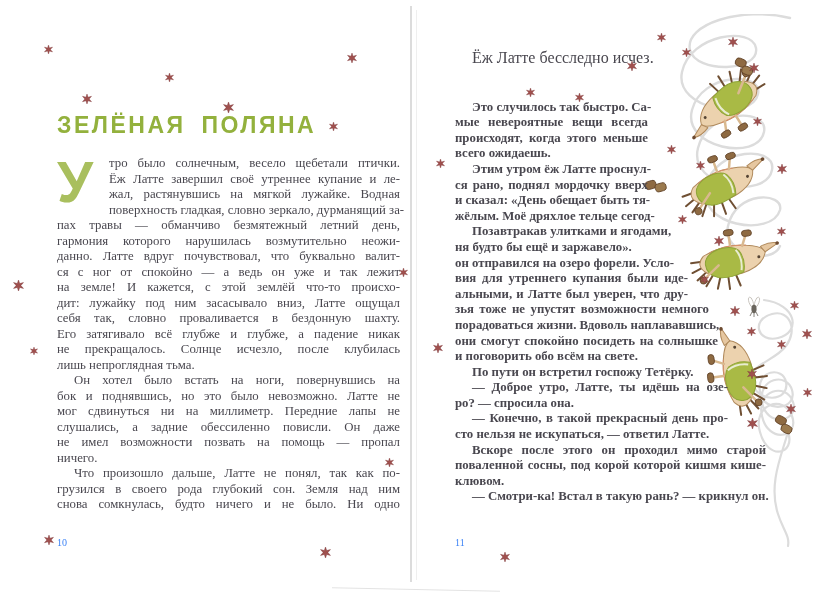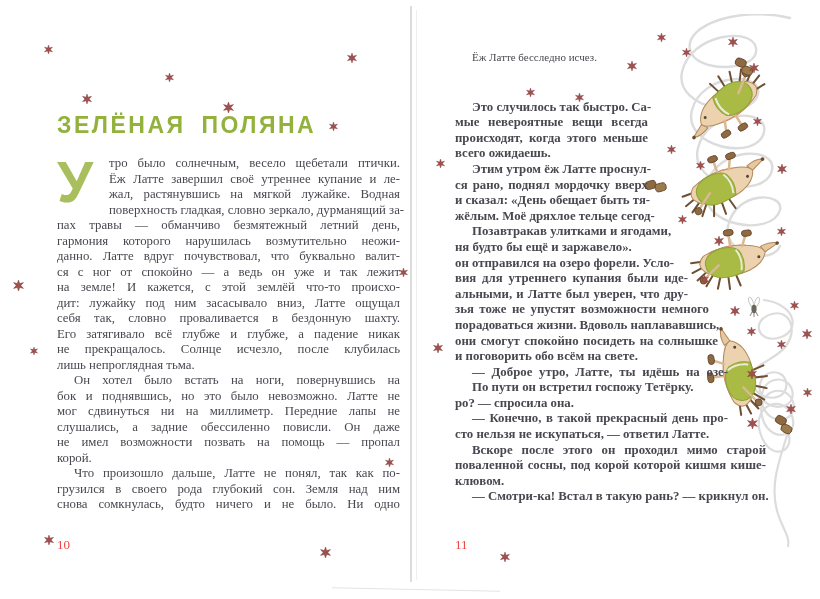--- a/index.html
+++ b/index.html
@@ -13,27 +13,27 @@
   
   .lp-content{position:absolute;left:57px;top:112px;width:343px;}
   h1.chapter{margin:0 0 18px 0;font-family:"Liberation Sans", sans-serif;font-weight:700;
              font-size:23px;line-height:26px;letter-spacing:2.5px;word-spacing:7px;}
   .dropcap{float:left;width:46px;height:46px;margin:3px 6px 0 0;
            font-family:"Liberation Sans", sans-serif;font-weight:700;font-size:58px;line-height:46px;}
   .lp-body .ln{height:15.5px;line-height:15.5px;}
   .ln{font-size:12.8px;text-align:justify;text-align-last:justify;white-space:nowrap;overflow:visible;}
   .ln.end{text-align-last:left;}
   .ln.ind{text-indent:17px;}
-  .pagenum{position:absolute;font-size:13px;color:#ef4444;}
+  .pagenum{position:absolute;font-size:10px;color:#3b82f6;}
   .pagenum.left{left:57px;top:537px;}
   .pagenum.right{left:455px;top:537px;width:306px;text-align:left;}
 
   
   .rp-content{position:absolute;left:455px;top:50px;width:311px;}
-  .rp-opening{font-size:11px;line-height:15.6px;padding-left:17px;}
+  .rp-opening{font-size:16px;line-height:15.6px;padding-left:17px;}
   .rp-body{margin-top:34px;font-weight:bold;}
   .rp-body .ln{height:15.6px;line-height:15.6px;}
   .fl{float:right;clear:right;display:block;}
 
   
   .stars{position:absolute;left:0;top:0;width:820px;height:599px;pointer-events:none;}
   .star{position:absolute;display:block;}
 
   
   .illus{position:absolute;left:632px;top:14px;width:186px;height:556px;pointer-events:none;}
@@ -231,21 +231,21 @@
         <div class="ln ">дит: лужайку под ним засасывало вниз, Латте ощущал</div>
         <div class="ln ">себя так, словно проваливается в бездонную шахту.</div>
         <div class="ln ">Его затягивало всё глубже и глубже, а падение никак</div>
         <div class="ln ">не прекращалось. Солнце исчезло, после клубилась</div>
         <div class="ln end">лишь непроглядная тьма.</div>
         <div class="ln ind">Он хотел было встать на ноги, повернувшись на</div>
         <div class="ln ">бок и поднявшись, но это было невозможно. Латте не</div>
         <div class="ln ">мог сдвинуться ни на миллиметр. Передние лапы не</div>
         <div class="ln ">слушались, а задние обессиленно повисли. Он даже</div>
         <div class="ln ">не имел возможности позвать на помощь — пропал</div>
-        <div class="ln end">корой.</div>
+        <div class="ln end">ничего.</div>
         <div class="ln ind">Что произошло дальше, Латте не понял, так как по-</div>
         <div class="ln ">грузился в своего рода глубокий сон. Земля над ним</div>
         <div class="ln ">снова сомкнулась, будто ничего и не было. Ни одно</div>
       </div>
   </div>
   <div class="pagenum left">10</div>
 
   <div class="rp-content">
     <div class="ln end rp-opening">Ёж Латте бесследно исчез.</div>
     <div class="rp-body">
@@ -265,22 +265,22 @@
         <div class="ln ">жёлым. Моё дряхлое тельце сегод-</div>
         <div class="ln ind">Позавтракав улитками и ягодами,</div>
         <div class="ln end">ня будто бы ещё и заржавело».</div>
         <div class="ln ">он отправился на озеро форели. Усло-</div>
         <div class="ln ">вия для утреннего купания были иде-</div>
         <div class="ln ">альными, и Латте был уверен, что дру-</div>
         <div class="ln ">зья тоже не упустят возможности немного</div>
         <div class="ln ">порадоваться жизни. Вдоволь наплававшись,</div>
         <div class="ln ">они смогут спокойно посидеть на солнышке</div>
         <div class="ln end">и поговорить обо всём на свете.</div>
+        <div class="ln ind end">По пути он встретил госпожу Тетёрку.</div>
         <div class="ln ind">— Доброе утро, Латте, ты идёшь на озе-</div>
-        <div class="ln ind end">По пути он встретил госпожу Тетёрку.</div>
         <div class="ln end">ро? — спросила она.</div>
         <div class="ln ind">— Конечно, в такой прекрасный день про-</div>
         <div class="ln end">сто нельзя не искупаться, — ответил Латте.</div>
         <div class="ln ind">Вскоре после этого он проходил мимо старой</div>
         <div class="ln ">поваленной сосны, под корой которой кишмя кише-</div>
         <div class="ln end">клювом.</div>
         <div class="ln ind end">— Смотри-ка! Встал в такую рань? — крикнул он.</div>
       </div>
   </div>
   <div class="pagenum right">11</div>

